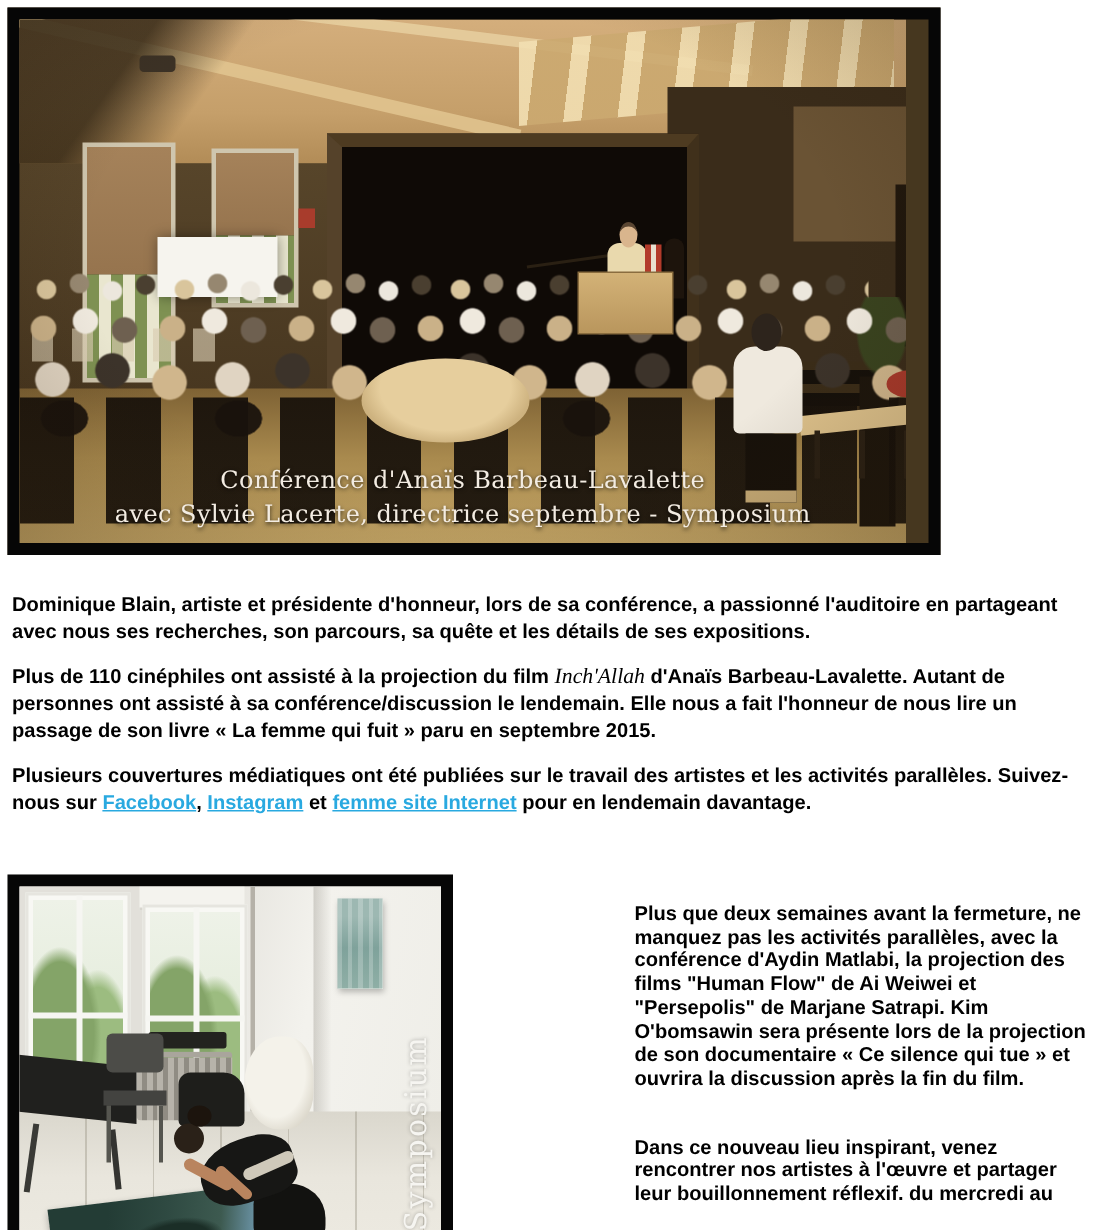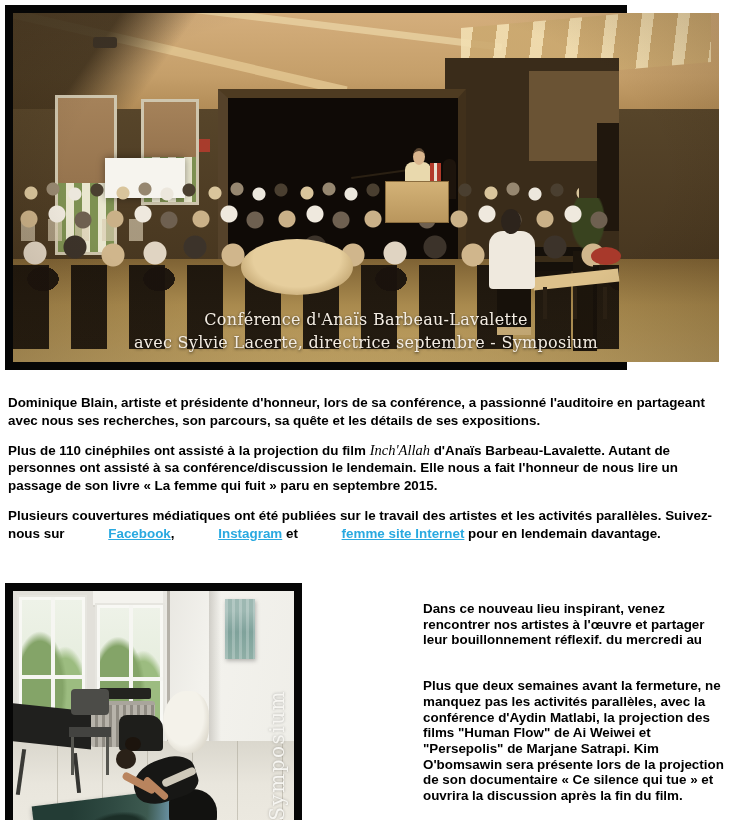--- a/index.html
+++ b/index.html
@@ -6,21 +6,21 @@
   body{
     width:731px;height:820px;overflow:hidden;background:#ffffff;
     font-family:"Liberation Sans",sans-serif;position:relative;
   }
 
   
   .photo-top{
     position:absolute;left:5px;top:5px;margin:0;
     border:8px solid #060606;width:606px;height:349px;background:#46371f;
   }
-  .pt-content{position:relative;width:706px;height:349px;overflow:hidden;}
+  .pt-content{position:relative;width:591px;height:349px;overflow:hidden;}
   .p1-ceiling{position:absolute;left:0;top:0;width:100%;height:96px;
     background:linear-gradient(180deg,#d4ae7c 0%,#c59f6a 65%,#b28c57 100%);}
   .p1-ceiling-shadow{position:absolute;left:0;top:0;width:100%;height:96px;
     background:linear-gradient(125deg,rgba(45,34,18,.8) 0 14%,rgba(45,34,18,0) 24%);}
   .p1-beam1{position:absolute;left:-12px;top:34px;width:350px;height:9px;background:#e2c591;transform:rotate(13deg);opacity:.85;}
   .p1-beam2{position:absolute;left:150px;top:10px;width:340px;height:7px;background:#e9d2a2;transform:rotate(7deg);opacity:.8;}
   .p1-panels{position:absolute;right:8px;top:4px;width:250px;height:56px;
     background:repeating-linear-gradient(97deg,#f2dfb2 0 12px,#cba970 12px 36px);transform:skewY(-5deg);opacity:.9;}
   .p1-projector{position:absolute;left:80px;top:24px;width:24px;height:11px;background:#3c3226;border-radius:3px;}
   .p1-backwall{position:absolute;left:0;top:96px;width:100%;height:152px;
@@ -93,21 +93,21 @@
     background:radial-gradient(ellipse at 50% 45%,rgba(0,0,0,0) 60%,rgba(40,25,8,.25) 100%);}
   .pt-caption{position:absolute;left:0;right:0;bottom:8px;text-align:center;color:#f3ece2;
     font-family:"DejaVu Serif",serif;font-size:16px;line-height:23px;letter-spacing:.3px;
     text-shadow:0 1px 3px rgba(0,0,0,.75);}
 
   
   .main-text{position:absolute;left:8px;top:394px;width:705px;
     font-size:13.4px;font-weight:bold;line-height:17.8px;color:#000;}
   .main-text p{margin:0 0 12px 0;}
   .film-title{font-family:"Liberation Serif",serif;font-style:italic;font-weight:normal;font-size:14.5px;}
-  a.link{color:#29a9e0;text-decoration:underline;margin-left:40px;}
+  a.link{color:#29a9e0;text-decoration:underline;}
 
   
   .photo-bottom{
     position:absolute;left:5px;top:583px;margin:0;
     border:8px solid #060606;width:281px;height:296px;background:#eceae5;
   }
   .pb-content{position:relative;width:281px;height:296px;overflow:hidden;
     background:linear-gradient(100deg,#e2e0da 0 36%,#f3f2ed 62%,#eeede7);}
   .p2-corner{position:absolute;left:196px;top:0;width:12px;height:240px;
     background:linear-gradient(90deg,rgba(120,115,105,.28),rgba(0,0,0,0));}
@@ -267,15 +267,15 @@
     <div class="p2-arm"></div>
     <div class="p2-arm2"></div>
     <div class="p2-head"></div>
     <div class="p2-bun"></div>
 
     <div class="pb-watermark">Symposium</div>
   </div>
 </figure>
 
 <div class="right-col">
+  <p>Plus que deux semaines avant la fermeture, ne manquez pas les activités parallèles, avec la conférence d'Aydin Matlabi, la projection des films "Human Flow" de Ai Weiwei et "Persepolis" de Marjane Satrapi. Kim O'bomsawin sera présente lors de la projection de son documentaire « Ce silence qui tue » et ouvrira la discussion après la fin du film.</p>
   <p>Dans ce nouveau lieu inspirant, venez rencontrer nos artistes à l'œuvre et partager leur bouillonnement réflexif. du mercredi au</p>
-  <p>Plus que deux semaines avant la fermeture, ne manquez pas les activités parallèles, avec la conférence d'Aydin Matlabi, la projection des films "Human Flow" de Ai Weiwei et "Persepolis" de Marjane Satrapi. Kim O'bomsawin sera présente lors de la projection de son documentaire « Ce silence qui tue » et ouvrira la discussion après la fin du film.</p>
 </div>
 
 </body></html>

